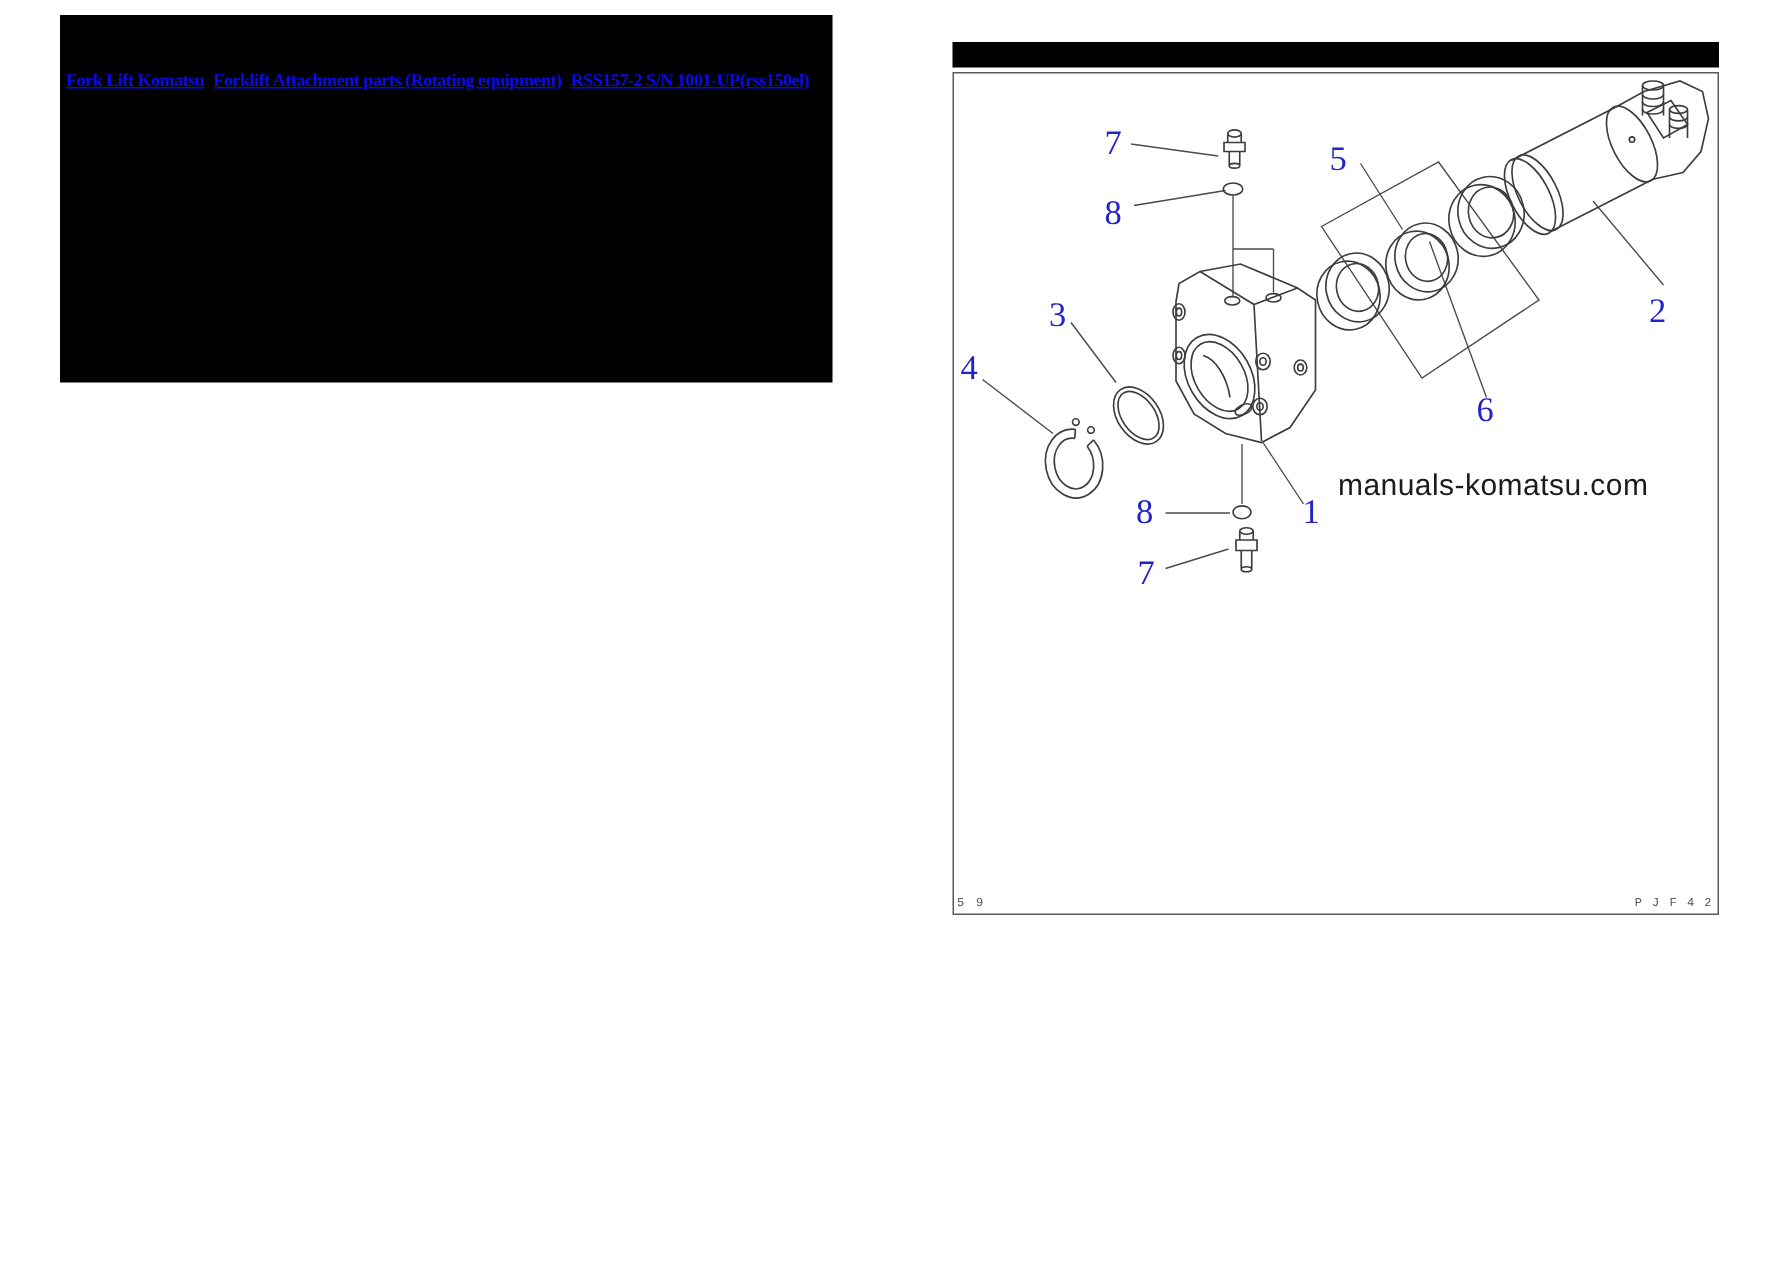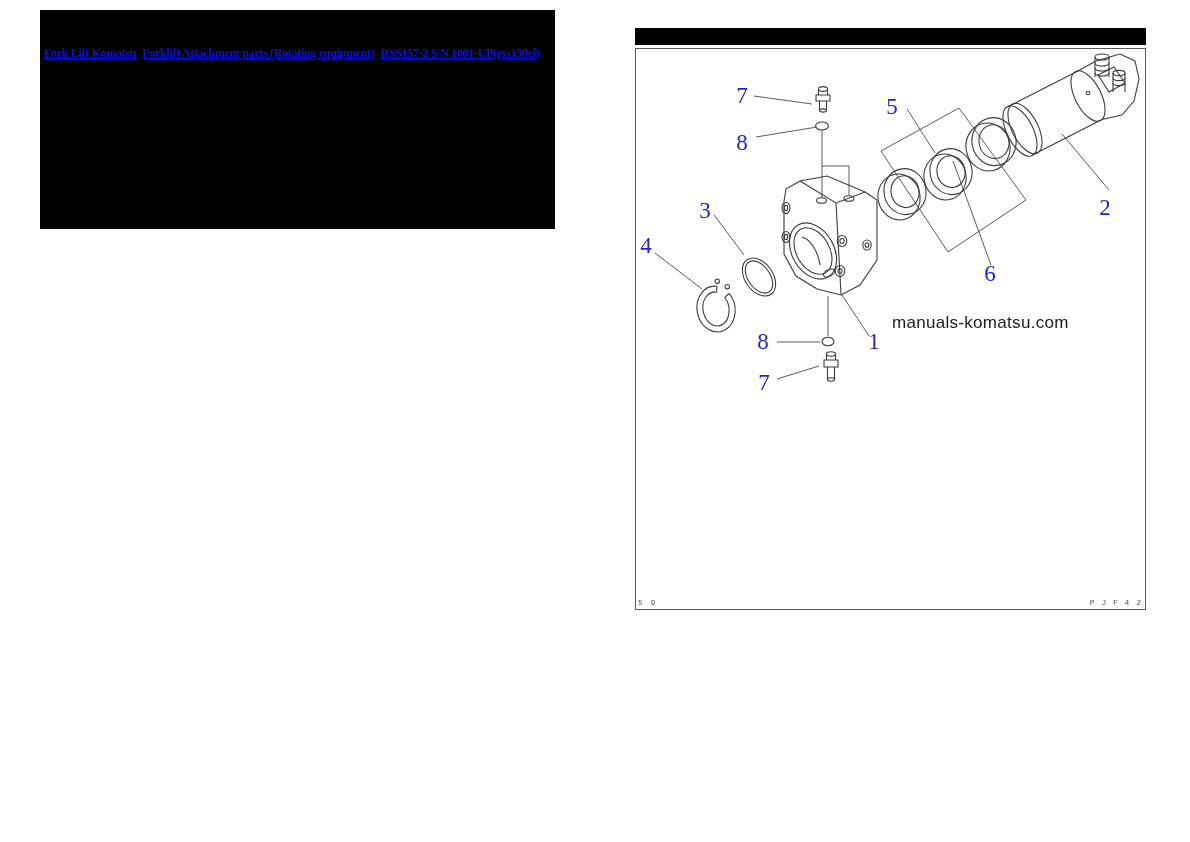--- a/index.html
+++ b/index.html
@@ -5,21 +5,21 @@
   html,body { margin:0; padding:0; }
   body {
     width:1190px; height:842px; position:relative;
     background:#ffffff; overflow:hidden;
     font-family:"Liberation Serif", serif;
   }
 
   
   .black-panel {
     position:absolute; left:40px; top:10px;
-    width:515px; height:219px; background:#000000;
+    width:515px; height:245px; background:#000000;
   }
   .link-row {
     position:absolute; left:4px; top:36px;
     white-space:nowrap; font-size:12px; font-weight:bold;
     letter-spacing:-0.3px;
   }
   .link-row a {
     color:#0a0aee; text-decoration:underline; margin-right:6px; cursor:pointer;
   }
 
@@ -37,21 +37,21 @@
   .drawing { position:absolute; left:0; top:0; }
 
   .callout {
     position:absolute; transform:translate(-50%,-50%);
     color:#2323cc; font-size:23px; line-height:1;
     font-family:"Liberation Serif", serif;
   }
   .watermark {
     position:absolute; left:256px; top:264px;
     font-family:"Liberation Sans", sans-serif;
-    font-size:17px; color:#1c1c1c; letter-spacing:0.3px;
+    font-size:20px; color:#1c1c1c; letter-spacing:0.3px;
   }
   .fineprint {
     position:absolute; bottom:2px; font-size:8px; color:#555;
     font-family:Liberation Mono, monospace; letter-spacing:1.5px;
   }
   .fp-left  { left:2px; }
   .fp-right { right:3px; letter-spacing:1px;text-align:center; }
 
   svg .ln { stroke:#3d3d3d; stroke-width:1.1; fill:none; }
   svg .thin { stroke:#4a4a4a; stroke-width:0.9; fill:none; }

